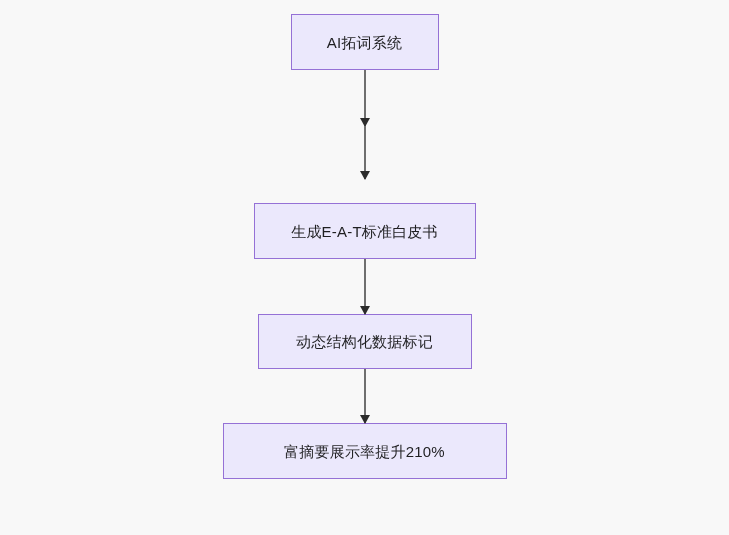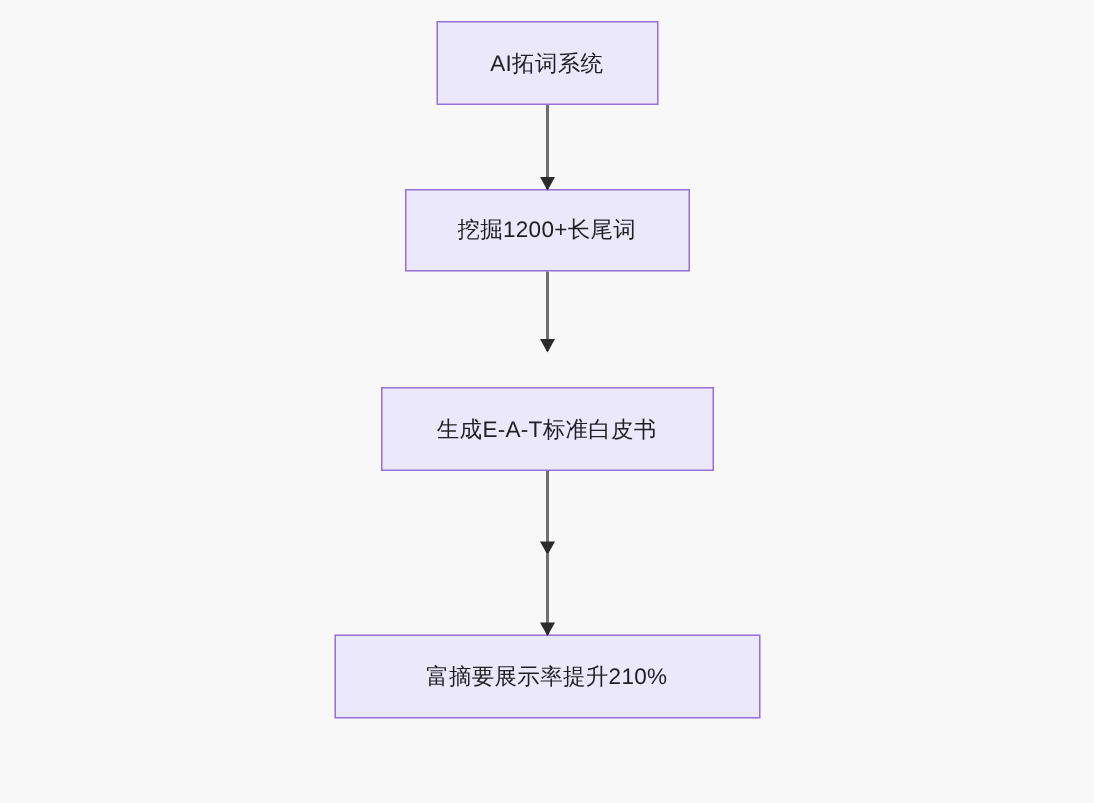--- a/index.html
+++ b/index.html
@@ -86,34 +86,34 @@
 <div id="flowchart">
   <div class="flow-column">
 
     <div class="node node-0">AI拓词系统</div>
 
     <div class="connector connector-0">
       <span class="line"></span>
       <span class="arrowhead"></span>
     </div>
 
-    <div class="node node-1">挖掘1200+长尾词</div>
 
     <div class="connector connector-1">
       <span class="line"></span>
       <span class="arrowhead"></span>
     </div>
 
     <div class="node node-2">生成E-A-T标准白皮书</div>
 
     <div class="connector connector-2">
       <span class="line"></span>
       <span class="arrowhead"></span>
     </div>
 
+    <div class="node node-3">动态结构化数据标记</div>
 
     <div class="connector connector-3">
       <span class="line"></span>
       <span class="arrowhead"></span>
     </div>
 
     <div class="node node-4">富摘要展示率提升210%</div>
 
   </div>
 </div>

